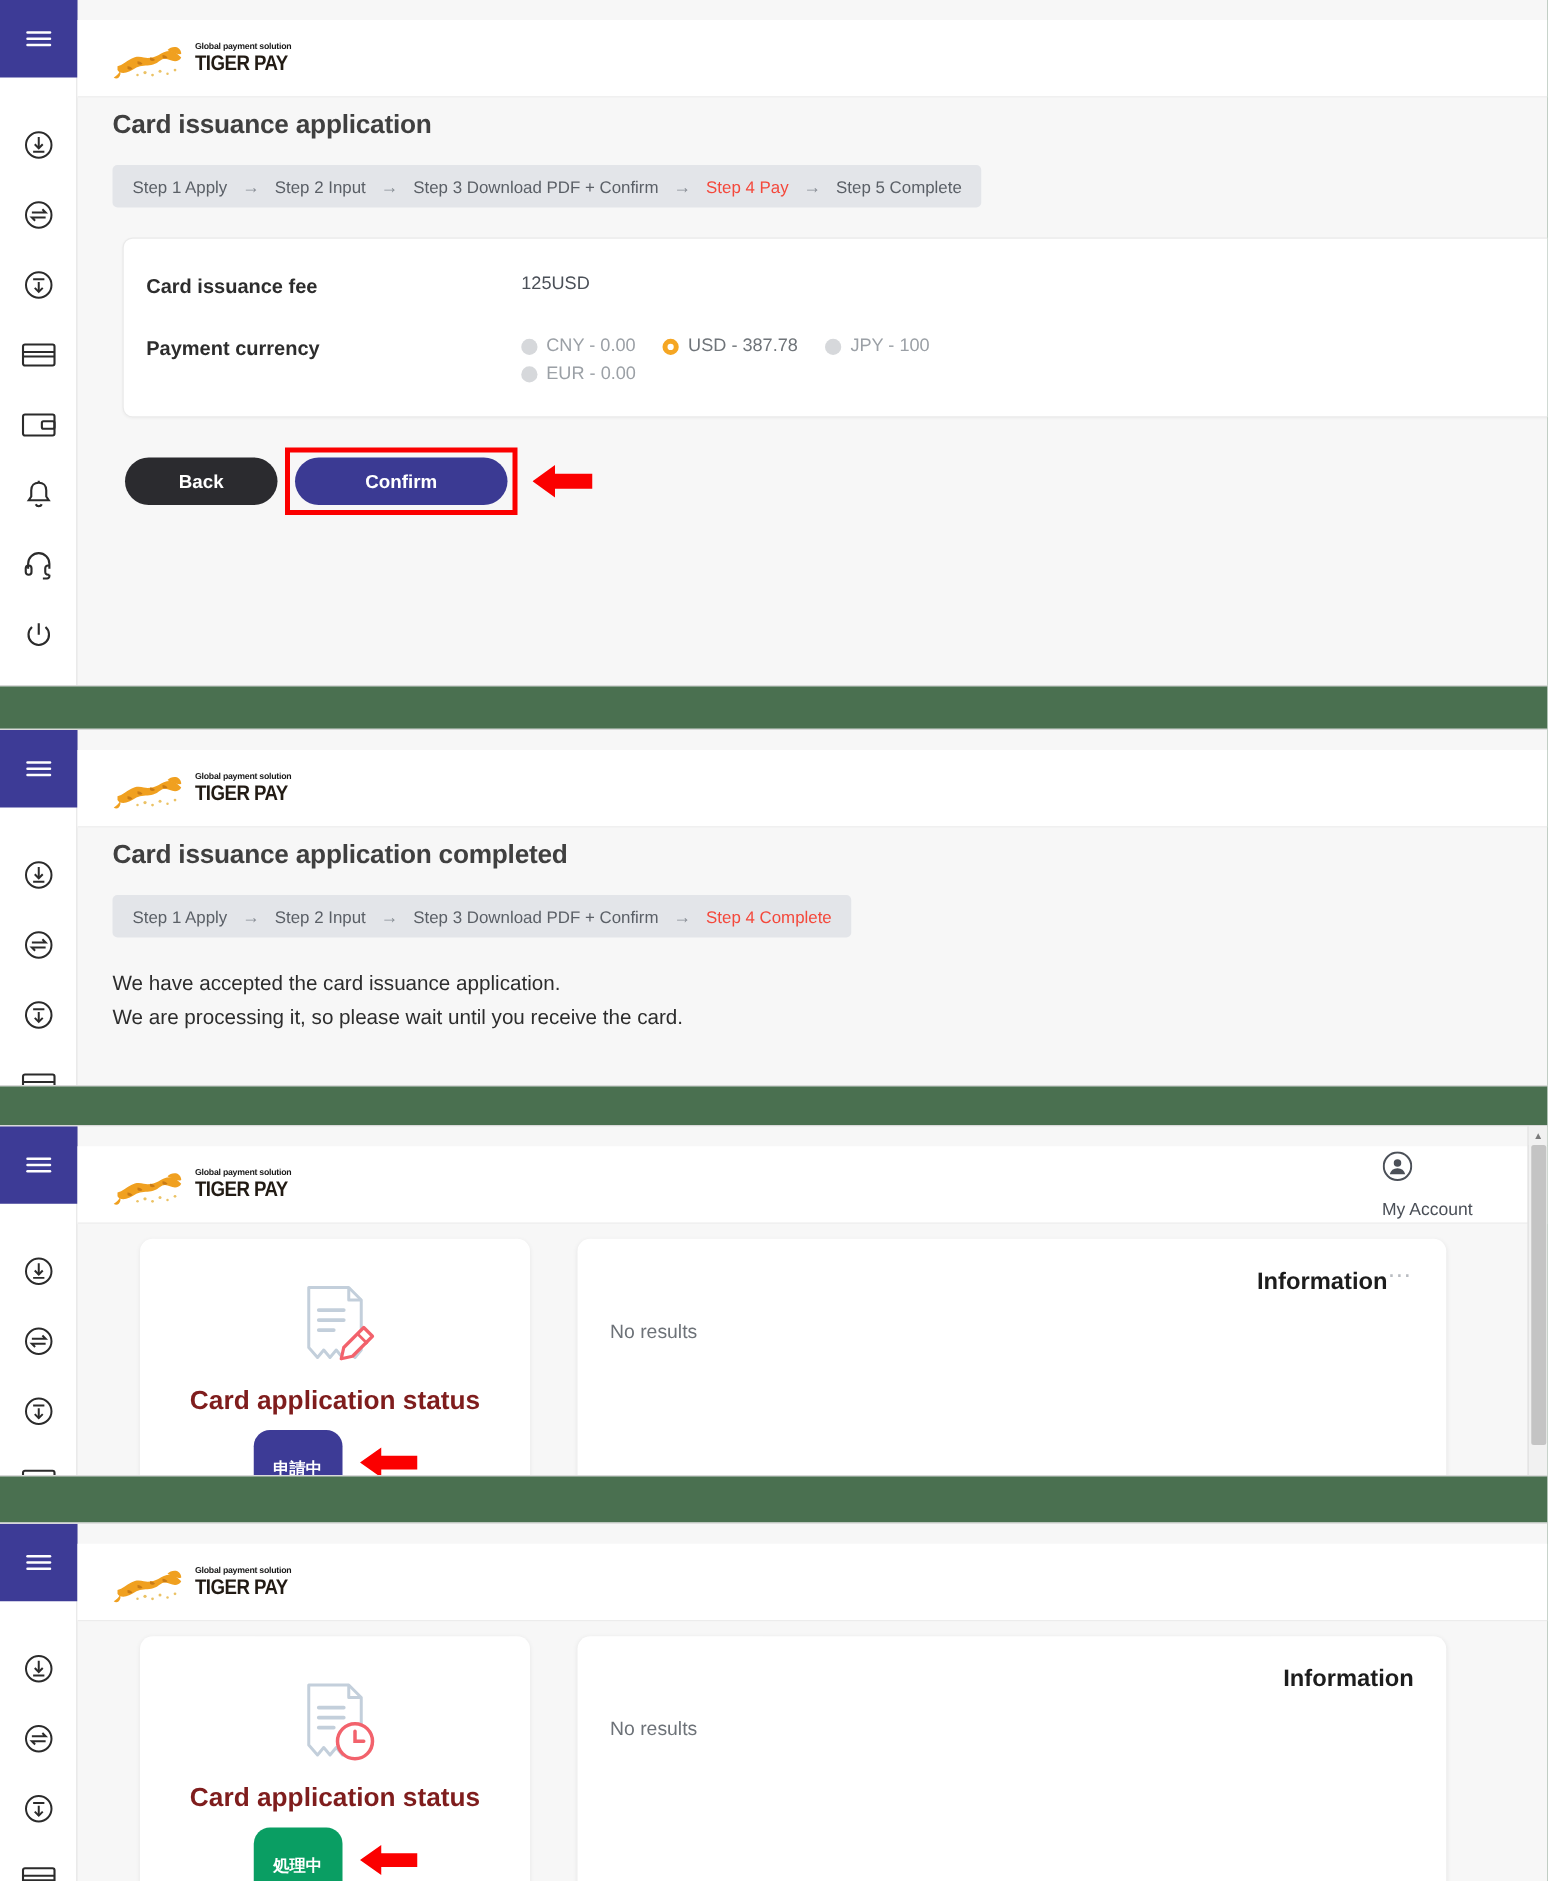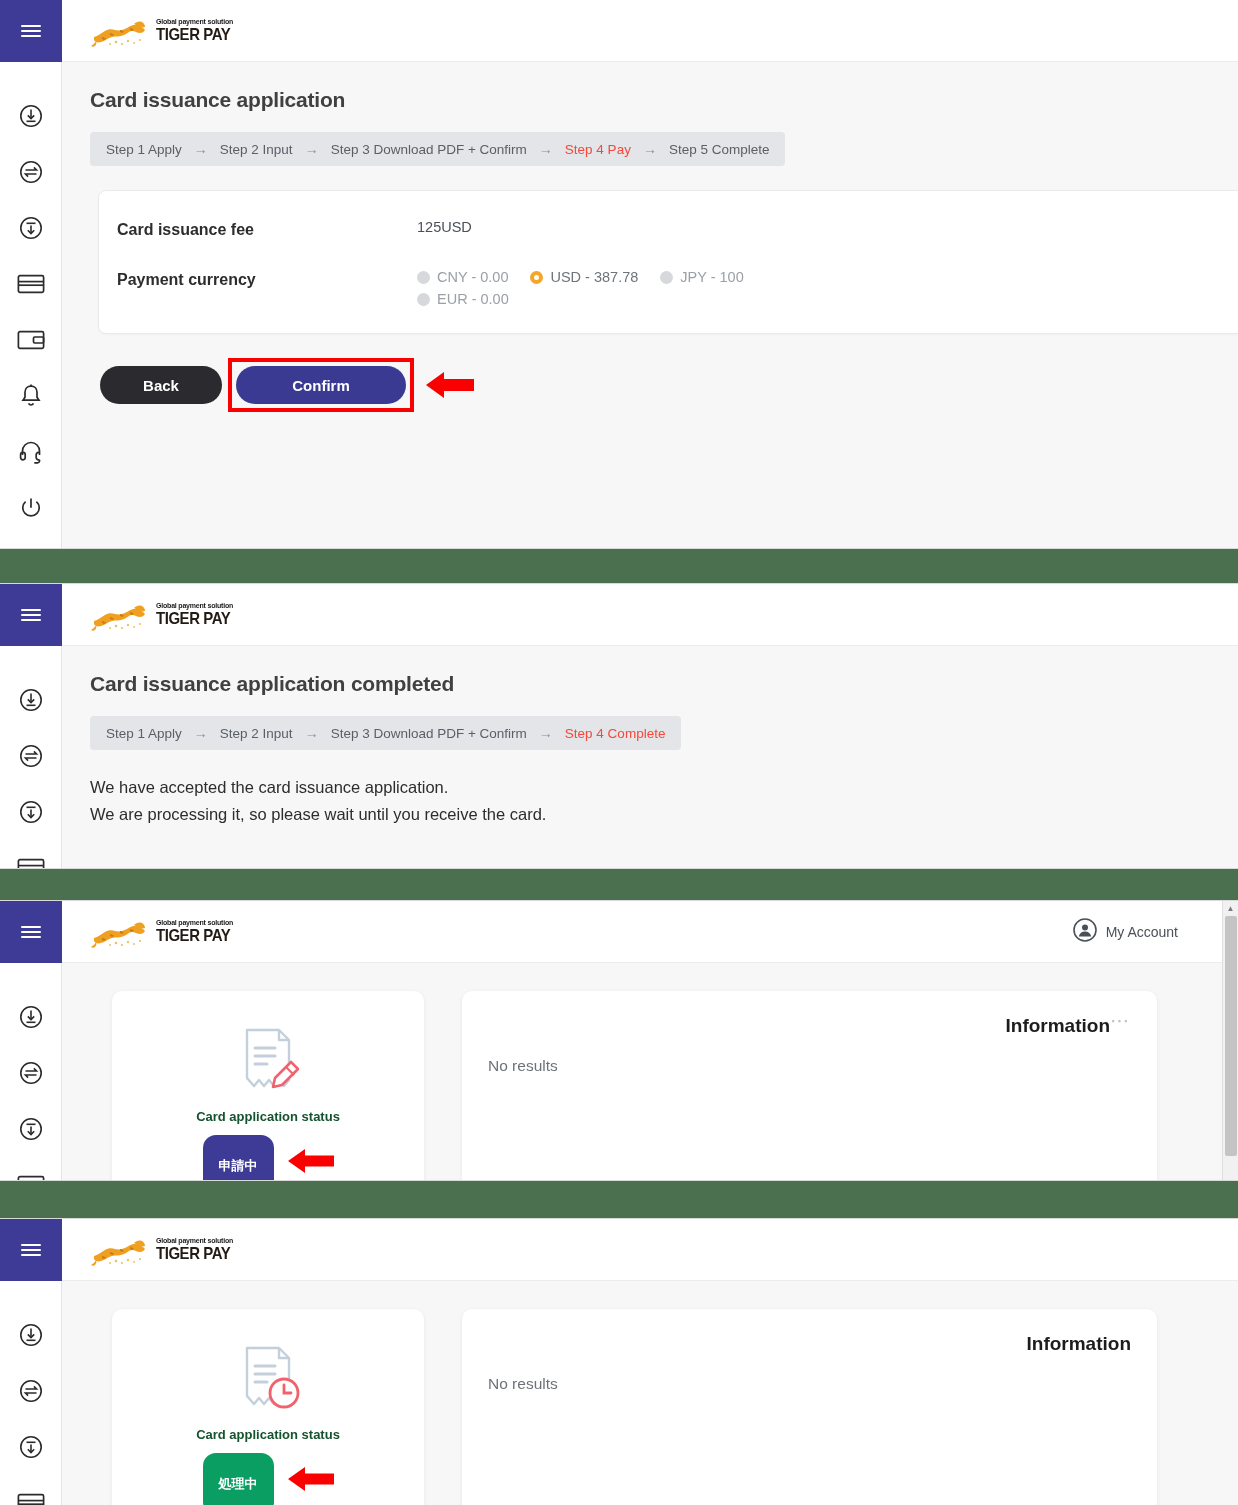--- a/index.html
+++ b/index.html
@@ -36,38 +36,38 @@
   .burger .bars i { display:block; height:2px; background:#fff; margin:3px 0; border-radius:1px;}
   .side-icons { padding-top: 26px; }
   .side-ico {
     width: 62px; height: 56px;
     display: flex; align-items: center; justify-content: center;
   }
   .side-ico svg { display:block; }
 
   
   .topbar {
-    position: absolute; left: 62px; top: 0; right: 0; height: 62px;
+    position: absolute; left: 62px; top: 16px; right: 0; height: 62px;
     background: #ffffff; border-bottom: 1px solid #ececec;
     display: flex; align-items: center; justify-content: space-between;
   }
   .logo { display: flex; align-items: center; padding-left: 28px; gap: 4px;}
   .logo .tigerwrap { position: relative; width: 62px; height: 40px; }
   .logo .txt { line-height: 1; }
   .logo .txt .sub {
     font-size: 7px; font-weight: 700; color: #1a1a1a;
     letter-spacing: -0.2px; display: block; margin-bottom: 1px;
   }
   .logo .txt .main {
     font-size: 17px; font-weight: 900; color: #221b14;
     letter-spacing: -0.5px; display: block;
     font-family: "Liberation Sans Narrow", "Liberation Sans", sans-serif;
     transform: scaleX(0.88); transform-origin: left center;
   }
-  .account { display:flex; align-items:center; gap:9px; padding-right: 60px; }
+  .account { display:flex; gap:9px; padding-right: 60px; flex-direction: column; }
   .account .name { font-size: 14px; color: #4b5058; }
 
   
   .content { position: absolute; left: 62px; top: 62px; right: 0; bottom: 0; padding: 0 0 0 28px;}
   h1.page-title {
     font-size: 21px; font-weight: 700; color: #404040;
     margin: 26px 0 20px 0; letter-spacing: -0.2px;
   }
   .steps {
     display: inline-flex; align-items: center; gap: 12px;
@@ -114,21 +114,21 @@
   
   .msg { font-size: 16.5px; color: #2d2d2d; line-height: 1.62; margin-top: 24px;}
 
   
   .dash { display:flex; gap: 38px; padding: 28px 0 0 50px; }
   .dcard {
     background:#fff; border-radius: 10px; box-shadow: 0 1px 4px rgba(0,0,0,.07);
     width: 312px; min-height: 210px; padding: 26px 0 0 0; text-align:center;
   }
   .dcard .doc-ico { height: 88px; display:flex; align-items:center; justify-content:center; }
-  .dcard .dtitle { font-size: 13px; font-weight: 700; color:#14532d; margin-top: 4px;}
+  .dcard .dtitle { font-size: 21px; font-weight: 700; color:#7f1d1d; margin-top: 4px;}
   .badge {
     display:inline-block; border-radius: 13px; padding: 22px 16px;
     font-size: 13px; font-weight: 700; color: #fff; margin-top: 11px;
   }
   .badge.applying { background: #3d3b96; }
   .badge.processing { background: #0a9e63; }
   .badgerow { display:flex; align-items:center; justify-content:center; gap: 4px;}
 
   .infocard {
     background:#fff; border-radius: 10px; box-shadow: 0 1px 4px rgba(0,0,0,.07);

